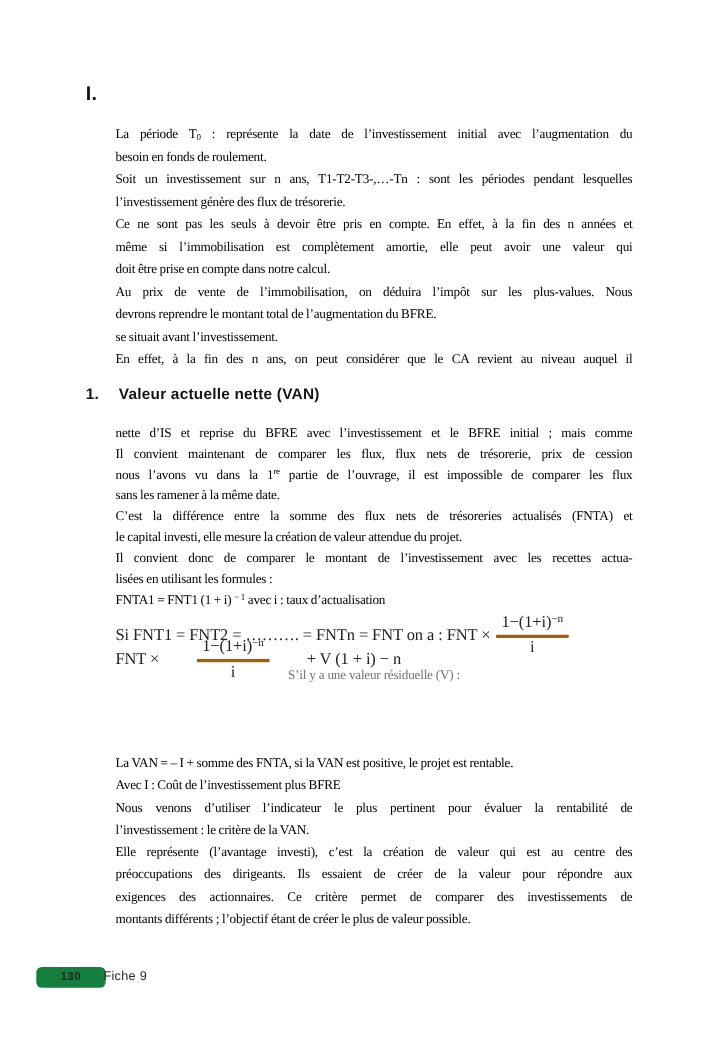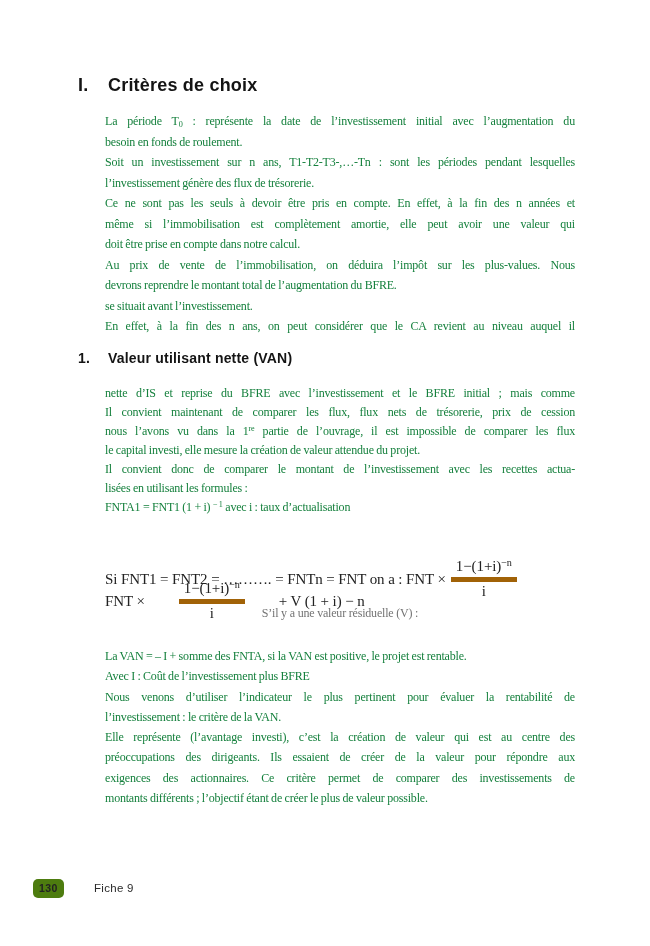--- a/index.html
+++ b/index.html
@@ -31,25 +31,25 @@
     font-weight:bold;font-size:14px;line-height:18px;
     color:#141414;letter-spacing:0.2px;
   }
   .h2 .hnum{width:30px;}
 
   
   .block{
     position:absolute;left:105px;width:470px;
     font-size:12px;
     letter-spacing:-0.2px;word-spacing:-0.3px;
-    color:#15803d;
+    color:#000000;
   }
   .intro{top:111px;line-height:20.5px;}
   .s1{top:384px;line-height:19px;}
-  .concl{top:646px;line-height:20.3px;}
+  .concl{top:683px;line-height:20.3px;}
   .line{margin:0;padding:0;}
   .j{text-align:justify;text-align-last:justify;}
 
   sub{font-size:0.68em;vertical-align:-0.3em;line-height:0;}
   sup{font-size:0.68em;vertical-align:0.45em;line-height:0;}
 
   
   .formula{
     position:absolute;left:105px;width:470px;
     display:flex;align-items:center;
@@ -61,74 +61,75 @@
   .residual{
     position:absolute;left:105px;top:594px;width:470px;
     font-size:12px;line-height:14px;color:#737373;letter-spacing:-0.2px;text-align:center;
   }
   .frac{
     display:inline-block;vertical-align:middle;
     text-align:center;margin:0 5px;
   }
   .frac .num{
     display:block;padding:0 5px 2px;
-    border-bottom:5px solid #a16207;
+    border-bottom:3px solid #a16207;
     white-space:nowrap;
   }
   .frac .den{display:block;padding-top:1px;}
 
   
   .footer{
     position:absolute;left:0;top:877px;width:650px;height:26px;
     font-family:"Liberation Sans", sans-serif;
   }
   .pagenum{
     position:absolute;left:33px;top:2px;
-    background:#4d7c0f;color:#222;
+    background:#15803d;color:#222;
     font-size:10.5px;font-weight:bold;letter-spacing:0.4px;
-    padding:3px 6px 4px;border-radius:5px;
+    padding:3px 22px 4px;border-radius:5px;
   }
   .fichelabel{
     position:absolute;left:78px;top:5px;
     font-size:11.5px;color:#2b2b2b;letter-spacing:0.3px;padding-left:16px;
   }
 </style>
 </head>
 <body>
 
 <div class="page">
 
   <div class="h1">
     <span class="hnum">I.</span>
-    <span class="htitle">Critères de choix</span>
   </div>
 
   <div class="block intro">
     <p class="line j"><span>La période T</span><sub>0</sub><span> : représente la date de l’investissement initial avec l’augmentation du</span></p>
     <p class="line">besoin en fonds de roulement.</p>
     <p class="line j">Soit un investissement sur n ans, T1-T2-T3-,…-Tn : sont les périodes pendant lesquelles</p>
     <p class="line">l’investissement génère des flux de trésorerie.</p>
     <p class="line j">Ce ne sont pas les seuls à devoir être pris en compte. En effet, à la fin des n années et</p>
     <p class="line j">même si l’immobilisation est complètement amortie, elle peut avoir une valeur qui</p>
     <p class="line">doit être prise en compte dans notre calcul.</p>
     <p class="line j">Au prix de vente de l’immobilisation, on déduira l’impôt sur les plus-values. Nous</p>
     <p class="line">devrons reprendre le montant total de l’augmentation du BFRE.</p>
     <p class="line">se situait avant l’investissement.</p>
     <p class="line j">En effet, à la fin des n ans, on peut considérer que le CA revient au niveau auquel il</p>
   </div>
 
   <div class="h2">
     <span class="hnum">1.</span>
-    <span class="htitle">Valeur utilisant nette (VAN)</span>
+    <span class="htitle">Valeur actuelle nette (VAN)</span>
   </div>
 
   <div class="block s1">
     <p class="line j">nette d’IS et reprise du BFRE avec l’investissement et le BFRE initial ; mais comme</p>
     <p class="line j">Il convient maintenant de comparer les flux, flux nets de trésorerie, prix de cession</p>
     <p class="line j"><span>nous l’avons vu dans la 1</span><sup>re</sup><span> partie de l’ouvrage, il est impossible de comparer les flux</span></p>
+    <p class="line">sans les ramener à la même date.</p>
+    <p class="line j">C’est la différence entre la somme des flux nets de trésoreries actualisés (FNTA) et</p>
     <p class="line">le capital investi, elle mesure la création de valeur attendue du projet.</p>
     <p class="line j">Il convient donc de comparer le montant de l’investissement avec les recettes actua-</p>
     <p class="line">lisées en utilisant les formules :</p>
     <p class="line"><span>FNTA1 = FNT1 (1 + i) </span><sup>− 1</sup><span> avec i : taux d’actualisation</span></p>
   </div>
 
   <div class="formula f-si">
     <span>Si FNT1 = FNT2 = ………. = FNTn = FNT on a : FNT ×</span>
     <span class="frac">
       <span class="num"><span>1−(1+i)</span><sup>−n</sup></span>

